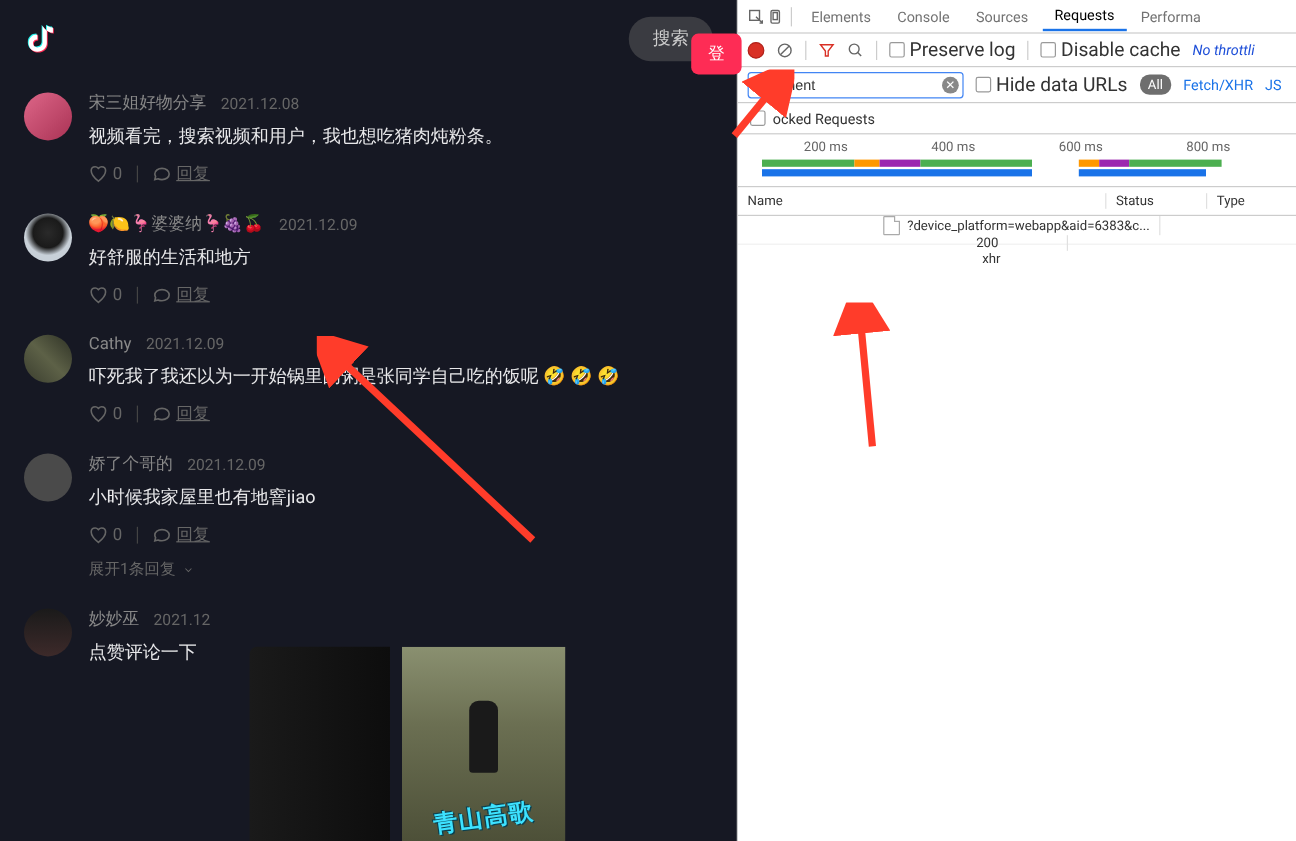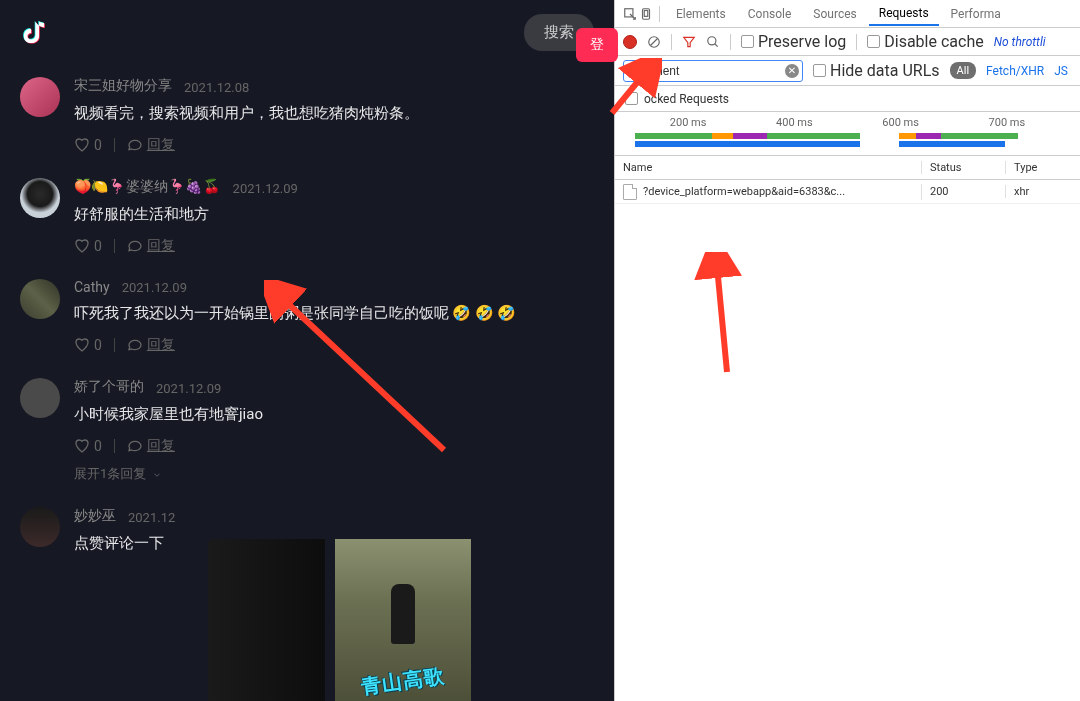--- a/index.html
+++ b/index.html
@@ -69,21 +69,21 @@
     .time-labels { display: flex; justify-content: space-around; font-size: 11px; color: #666; padding-top: 4px; }
     .waterfall { position: relative; height: 20px; margin-top: 2px; }
     .wf-bar { position: absolute; height: 6px; top: 2px; }
     .wf-bar2 { position: absolute; height: 6px; top: 10px; }
     
     .net-table { flex: 1; }
     .net-head { display: flex; border-bottom: 1px solid #ccc; height: 24px; align-items: center; font-size: 11px; color: #333; }
     .net-col-name { flex: 1; padding: 0 8px; border-right: 1px solid #e0e0e0; }
     .net-col-status { width: 84px; padding: 0 8px; border-right: 1px solid #e0e0e0; }
     .net-col-type { width: 74px; padding: 0 8px; }
-    .net-row { display: flex; height: 24px; align-items: center; font-size: 11px; color: #333; border-bottom: 1px solid #f0f0f0; }
+    .net-row { display: flex; height: 24px; align-items: center; font-size: 11px; color: #333; border-bottom: 1px solid #f0f0f0; flex-direction: column; }
     .file-icon { width: 14px; height: 16px; border: 1px solid #aaa; margin-right: 6px; border-radius: 1px; position: relative; }
     .file-icon::before { content:''; position:absolute; top:-1px; right:-1px; width:4px; height:4px; background:#fff; border-left:1px solid #aaa; border-bottom:1px solid #aaa; }
   </style>
 </head>
 <body>
 
 <div class="left-panel">
   <div class="header">
     <div class="logo">
       <svg viewBox="0 0 36 40">
@@ -311,21 +311,21 @@
   <div class="dt-blocked">
     <span class="cb"></span>
     <span>ocked Requests</span>
   </div>
 
   <div class="timeline">
     <div class="time-labels">
       <span>200 ms</span>
       <span>400 ms</span>
       <span>600 ms</span>
-      <span>700 ms</span>
+      <span>800 ms</span>
     </div>
     <div class="waterfall">
       <div class="wf-bar" style="left:0%;width:18%;background:#4caf50;"></div>
       <div class="wf-bar" style="left:18%;width:5%;background:#ff9800;"></div>
       <div class="wf-bar" style="left:23%;width:8%;background:#9c27b0;"></div>
       <div class="wf-bar" style="left:31%;width:22%;background:#4caf50;"></div>
       <div class="wf-bar2" style="left:0%;width:53%;background:#1a73e8;"></div>
       <div class="wf-bar" style="left:62%;width:4%;background:#ff9800;"></div>
       <div class="wf-bar" style="left:66%;width:6%;background:#9c27b0;"></div>
       <div class="wf-bar" style="left:72%;width:18%;background:#4caf50;"></div>

